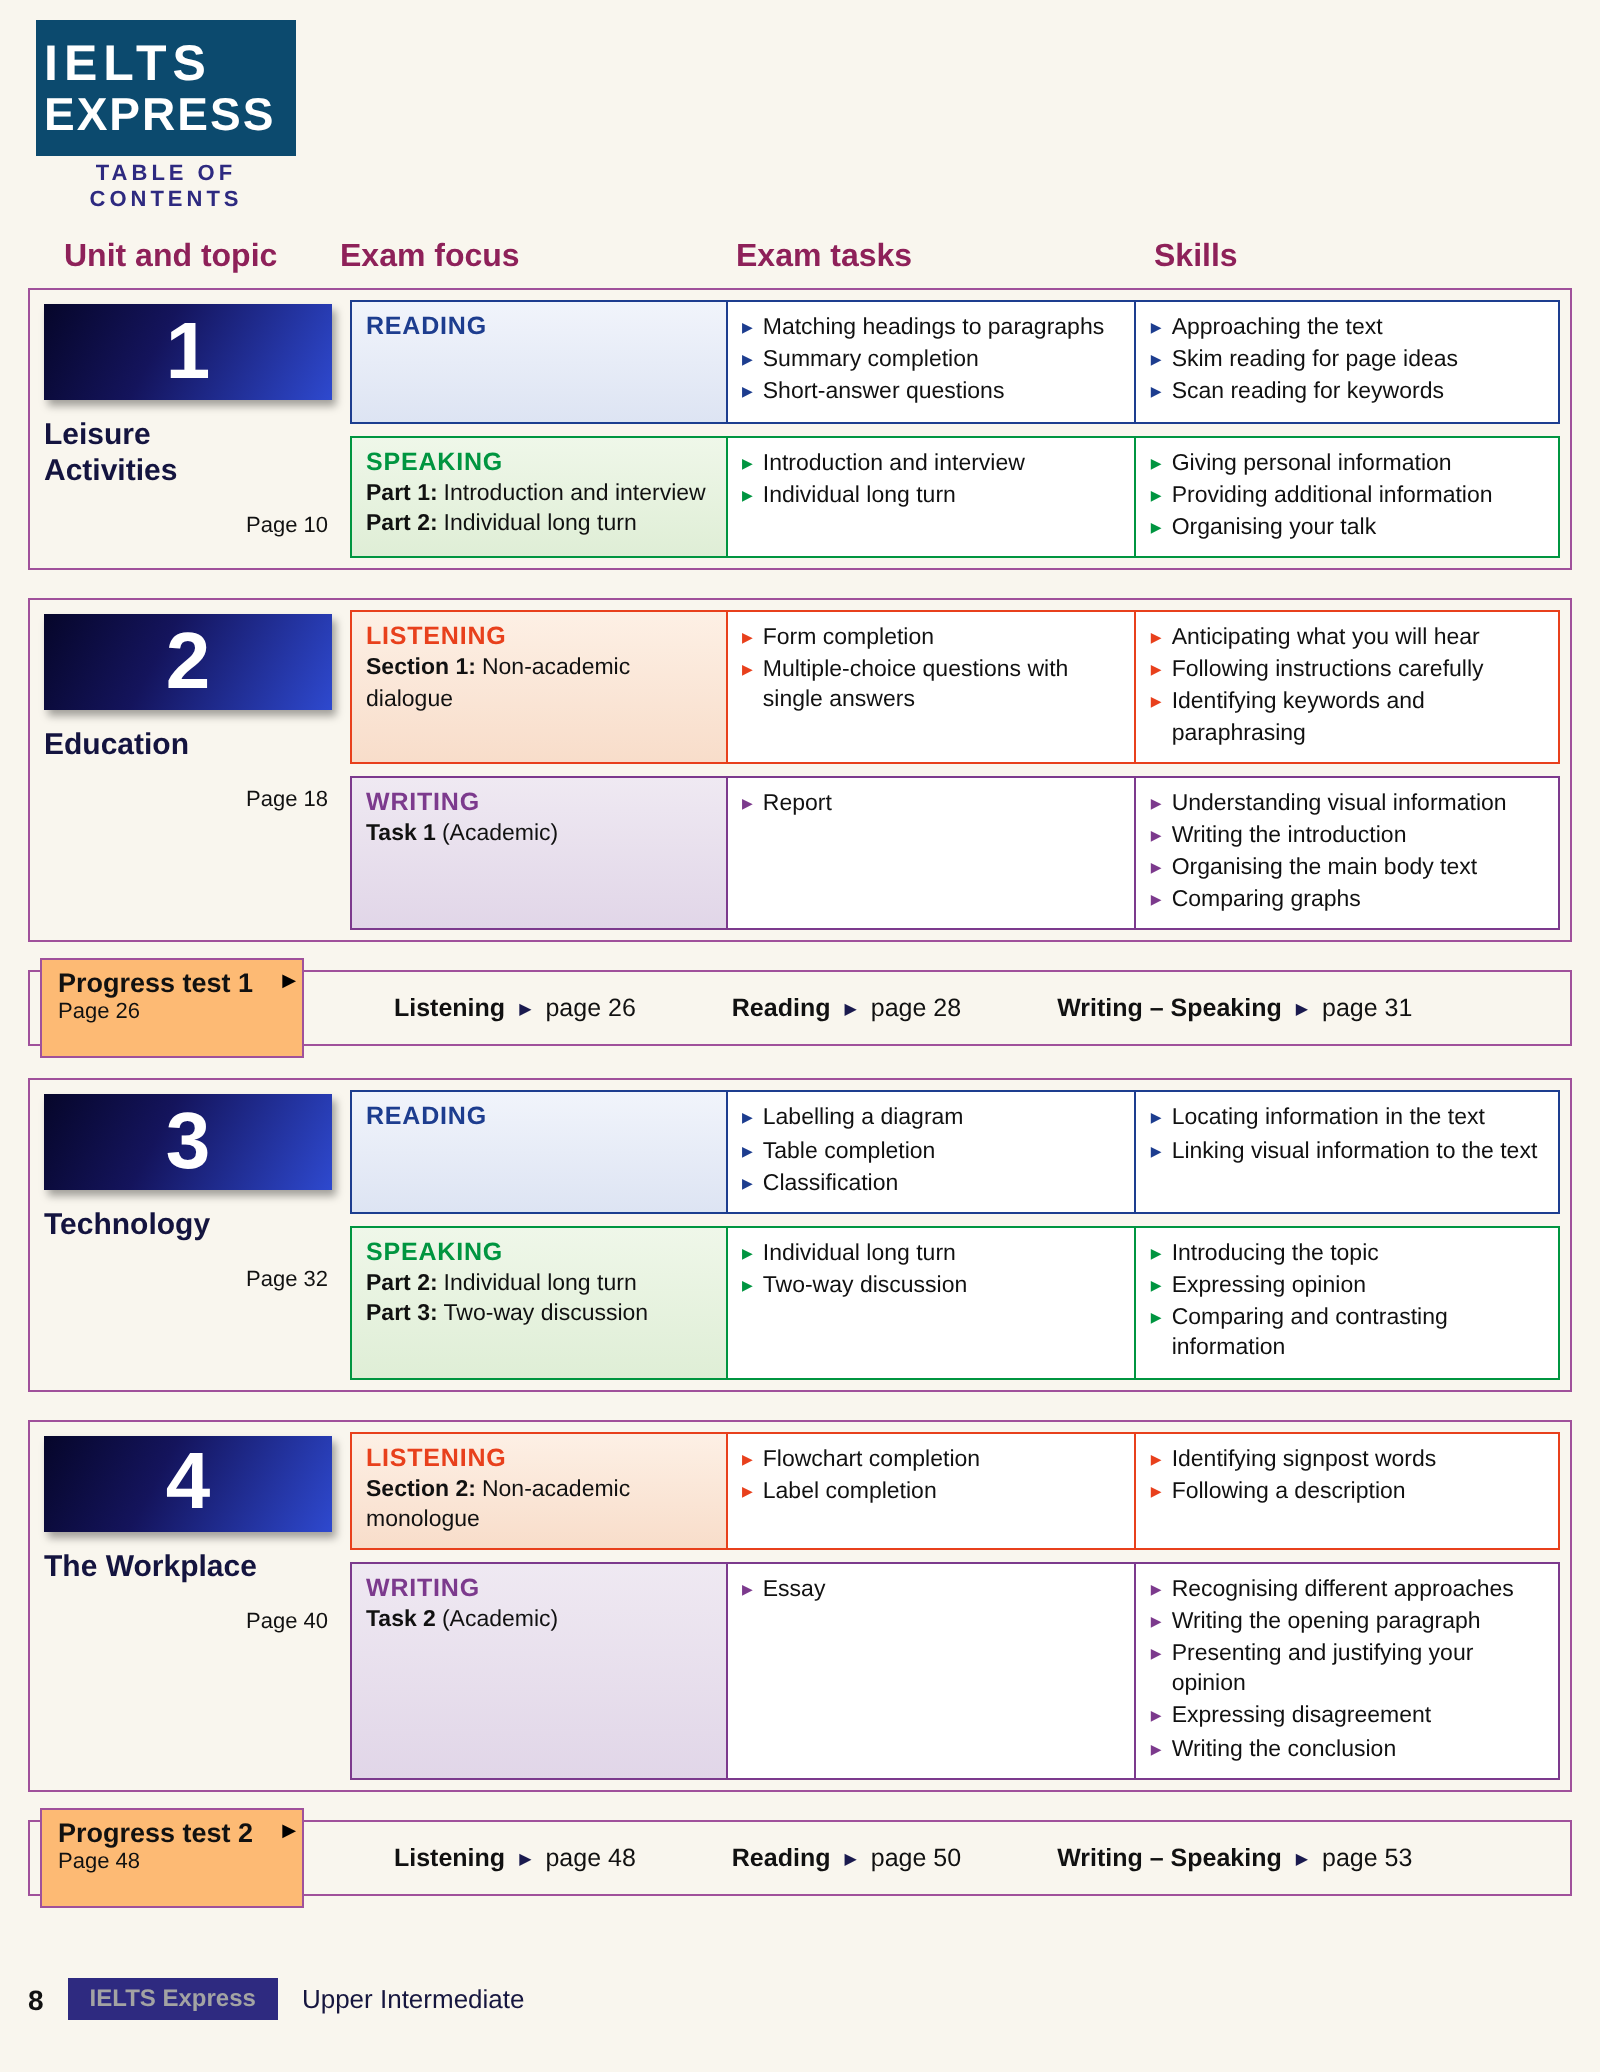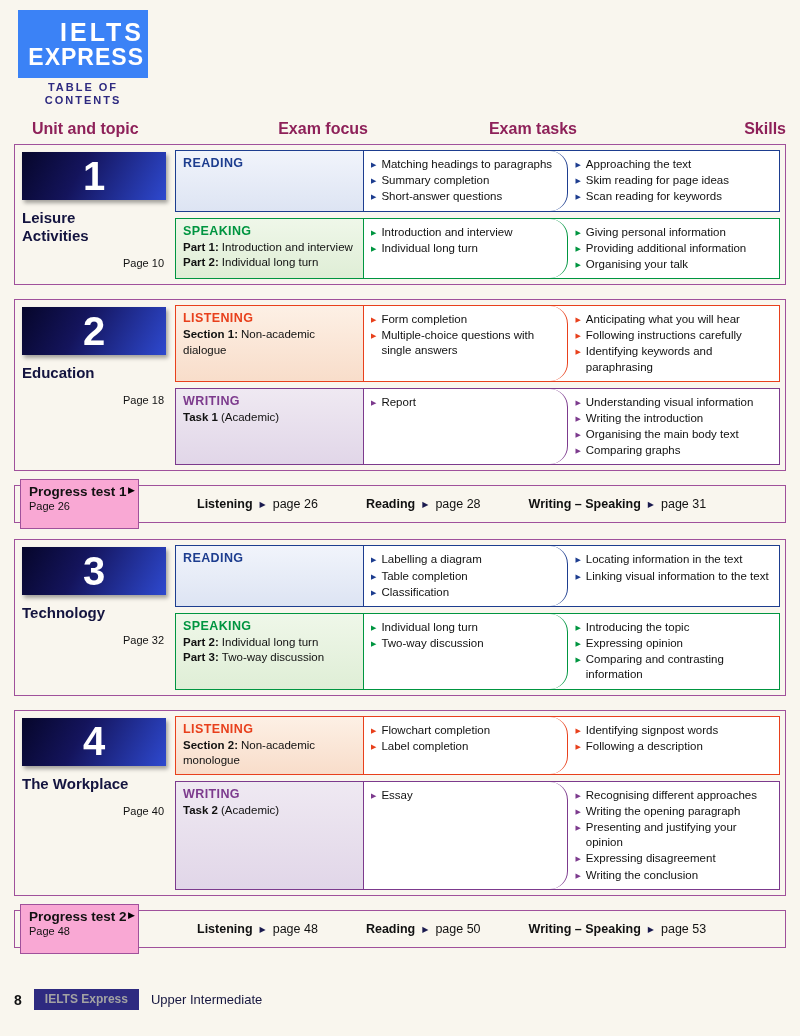--- a/index.html
+++ b/index.html
@@ -6,51 +6,51 @@
   html,body { width:800px; }
   body {
     font-family:"Liberation Sans", sans-serif;
     background:#f9f6ee;
     color:#111;
   }
   .page { width:800px; height:1036px; position:relative; padding:10px 14px 0 14px; overflow:hidden; }
 
   
   .logo-wrap { margin-left:4px; width:130px; }
-  .logo-box { background:#3b82f6; color:#fff; text-align:right; padding:9px 4px 7px 4px; }
+  .logo-box { background:#0c4a6e; color:#fff; text-align:left; padding:9px 4px 7px 4px; }
   .logo-t1 { font-size:25px; font-weight:bold; letter-spacing:3px; line-height:1.05; }
   .logo-t2 { font-size:23px; font-weight:bold; letter-spacing:1px; line-height:1.1; }
   .logo-sub { text-align:center; color:#2e2a80; font-weight:bold; font-size:11px; letter-spacing:2px; margin-top:3px; line-height:1.25; }
 
   
   .col-headers { display:grid; grid-template-columns:156px 198px 1fr 1fr; margin-top:12px; margin-bottom:6px; color:#8e2159; font-size:16px; font-weight:600; }
   .col-headers .h0 { padding-left:18px; }
-  .col-headers .hc { text-align:right; }
+  .col-headers .hc { text-align:left; }
 
   
   .unit { border:1px solid #a0519b; padding:5px; display:flex; gap:7px; margin-bottom:14px; }
   .unit-left { width:148px; flex:none; padding:2px 2px 0 2px; display:flex; flex-direction:column; }
   .unit-num { height:48px; background:linear-gradient(118deg,#06062a 0%,#14145c 40%,#2e49cf 100%); color:#fff; font-size:40px; font-weight:bold; display:flex; align-items:center; justify-content:center; box-shadow:2px 3px 4px rgba(0,0,0,0.35); }
   .unit-title { font-size:15px; font-weight:bold; color:#14143f; margin-top:9px; line-height:1.2; max-width:110px; }
   .unit-page { text-align:right; font-size:11px; margin-top:12px; padding-right:2px; color:#111; }
   .unit-secs { flex:1; display:flex; flex-direction:column; gap:6px; }
 
   .sec { display:grid; grid-template-columns:188px 1fr 1.03fr; border:1px solid var(--c); background:#fff; }
   .sec-focus { background:linear-gradient(180deg,var(--bg1),var(--bg2)); padding:5px 7px; border-right:1px solid var(--c); }
   .sec-head { color:var(--c); font-weight:bold; font-size:12.5px; letter-spacing:0.4px; margin-bottom:2px; }
   .focus-line { font-size:11.5px; line-height:1.35; }
   .focus-line b { margin-right:3px; }
-  .sec-cell { padding:5px 7px 5px 7px;border-radius:18px; }
+  .sec-cell { padding:5px 7px 5px 7px; }
   .sec-cell.tasks { border-right:1px solid var(--c); }
   .li { display:flex; font-size:11.5px; line-height:1.32; margin:1px 0; }
   .bullet { color:var(--c); font-size:7px; margin:3px 5px 0 0; flex:none; }
 
   
   .progress { border:1px solid #a0519b; margin:2px 0 16px 0; height:38px; position:relative; display:flex; align-items:center; padding-left:182px; }
-  .progress-label { position:absolute; left:5px; top:-7px; height:50px; width:119px; background:#f9a8d4; border:1px solid #a0519b; padding:4px 8px 0 8px; }
+  .progress-label { position:absolute; left:5px; top:-7px; height:50px; width:132px; background:#fdba74; border:1px solid #a0519b; padding:4px 8px 0 8px; }
   .progress-title { font-size:13.5px; font-weight:bold; color:#111; }
   .progress-page { font-size:11px; margin-top:1px; }
   .progress-arrow { position:absolute; right:3px; top:5px; font-size:9px; color:#000; }
   .plink { font-size:12.5px; margin-right:48px; white-space:nowrap; }
   .plink b { font-weight:bold; }
   .plink .tri { color:#1a1a4e; font-size:8px; margin:0 7px; vertical-align:1px; }
 
   
   .footer { position:absolute; left:14px; bottom:26px; display:flex; align-items:center; gap:12px; }
   .footer-num { font-weight:bold; font-size:14px; }

